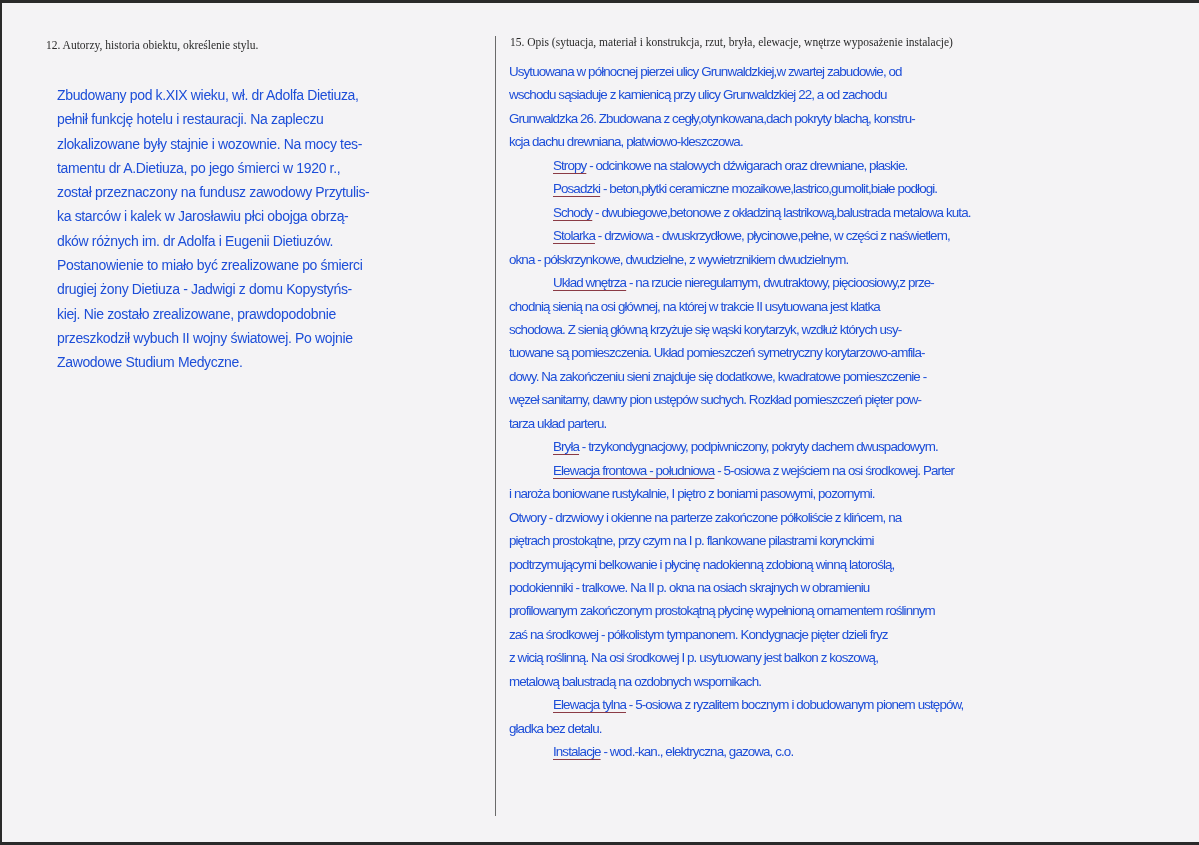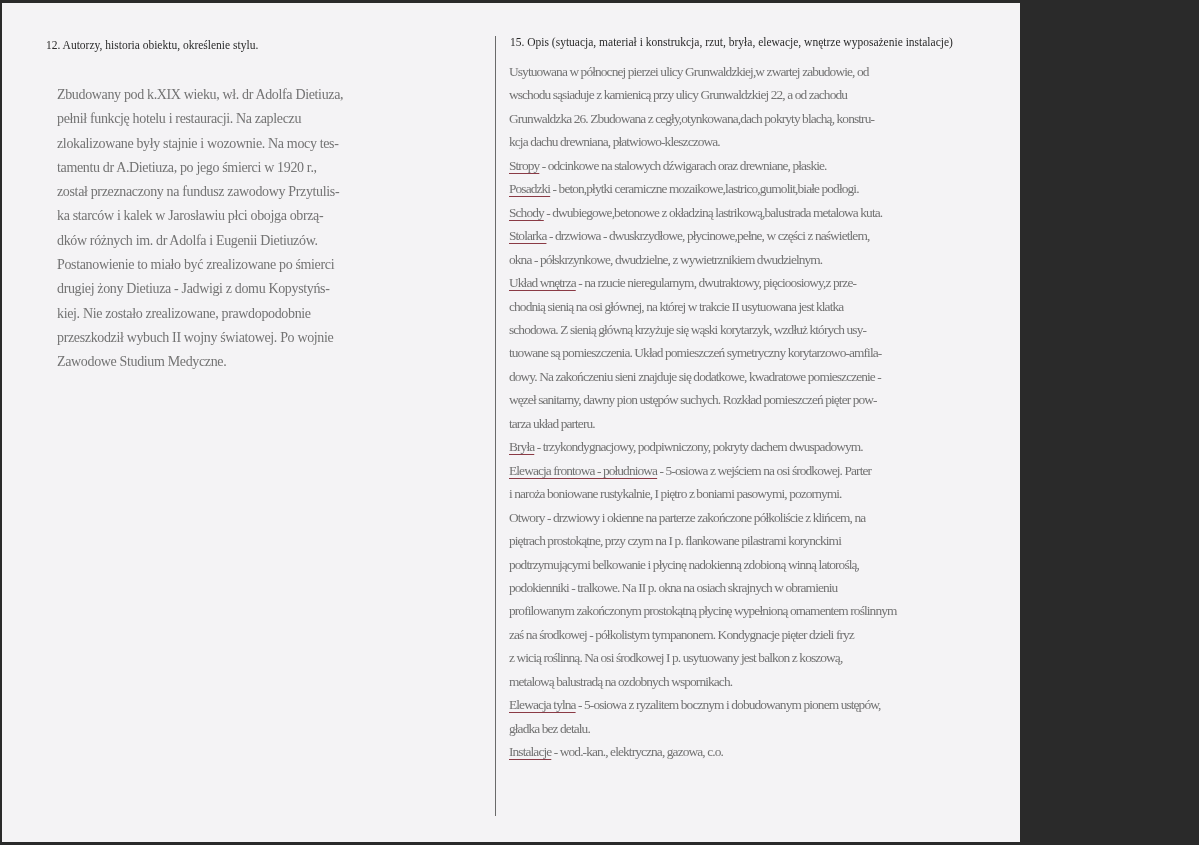--- a/index.html
+++ b/index.html
@@ -2,45 +2,45 @@
 <html><head>
 <meta charset="utf-8">
 <style>
   html, body { margin:0; padding:0; }
   body {
     width:1199px; height:845px; overflow:hidden;
     background:#2a2a2a;
     position:relative;
   }
   .paper {
-    position:absolute; left:2px; top:3px; width:1018px; height:839px;
+    position:absolute; left:2px; top:3px; width:1197px; height:839px;
     background:#f4f3f5;
   }
   .col-left { position:absolute; left:0; top:0; width:495px; height:100%; }
   .col-right { position:absolute; left:495px; top:0; width:702px; height:100%; }
   .divider {
     position:absolute; left:493px; top:33px; width:1px; height:780px;
     background:#6a6a6a;
   }
   .section-header {
     font-family:"Liberation Serif", serif;
     font-size:11.5px; color:#2a2a2a;
     position:absolute; white-space:nowrap;
   }
   .left-header { left:44px; top:36px; }
   .right-header { left:13px; top:33px; }
   .typed {
-    font-family:Liberation Serif, serif;
-    color:#737373;
+    font-family:Liberation Sans, sans-serif;
+    color:#1d4ed8;
     position:absolute; white-space:pre;
   }
   .left-body { left:55px; top:80px; font-size:14px; line-height:24.3px; letter-spacing:-0.35px; }
   .right-body { left:12px; top:57px; font-size:13.4px; line-height:23.45px; letter-spacing:-0.9px; }
   .line { display:block; height:inherit; }
-  .u { text-decoration:underline; text-decoration-color:#8a3a45; text-underline-offset:3px; text-decoration-thickness:1.3px; }
+  .u { text-decoration:underline; text-decoration-color:#8a3a45; text-underline-offset:3px; text-decoration-thickness:1.3px;margin-left:44px; }
 </style>
 </head>
 <body>
 
 <div class="paper">
   <div class="col-left">
     <div class="section-header left-header">12. Autorzy, historia obiektu, określenie stylu.</div>
     <div class="typed left-body" id="left-body"><span class="line">Zbudowany pod k.XIX wieku, wł. dr Adolfa Dietiuza,</span><span class="line">pełnił funkcję hotelu i restauracji. Na zapleczu</span><span class="line">zlokalizowane były stajnie i wozownie. Na mocy tes-</span><span class="line">tamentu dr A.Dietiuza, po jego śmierci w 1920 r.,</span><span class="line">został przeznaczony na fundusz zawodowy Przytulis-</span><span class="line">ka starców i kalek w Jarosławiu płci obojga obrzą-</span><span class="line">dków różnych im. dr Adolfa i Eugenii Dietiuzów.</span><span class="line">Postanowienie to miało być zrealizowane po śmierci</span><span class="line">drugiej żony Dietiuza - Jadwigi z domu Kopystyńs-</span><span class="line">kiej. Nie zostało zrealizowane, prawdopodobnie</span><span class="line">przeszkodził wybuch II wojny światowej. Po wojnie</span><span class="line">Zawodowe Studium Medyczne.</span></div>
   </div>
   <div class="divider"></div>

